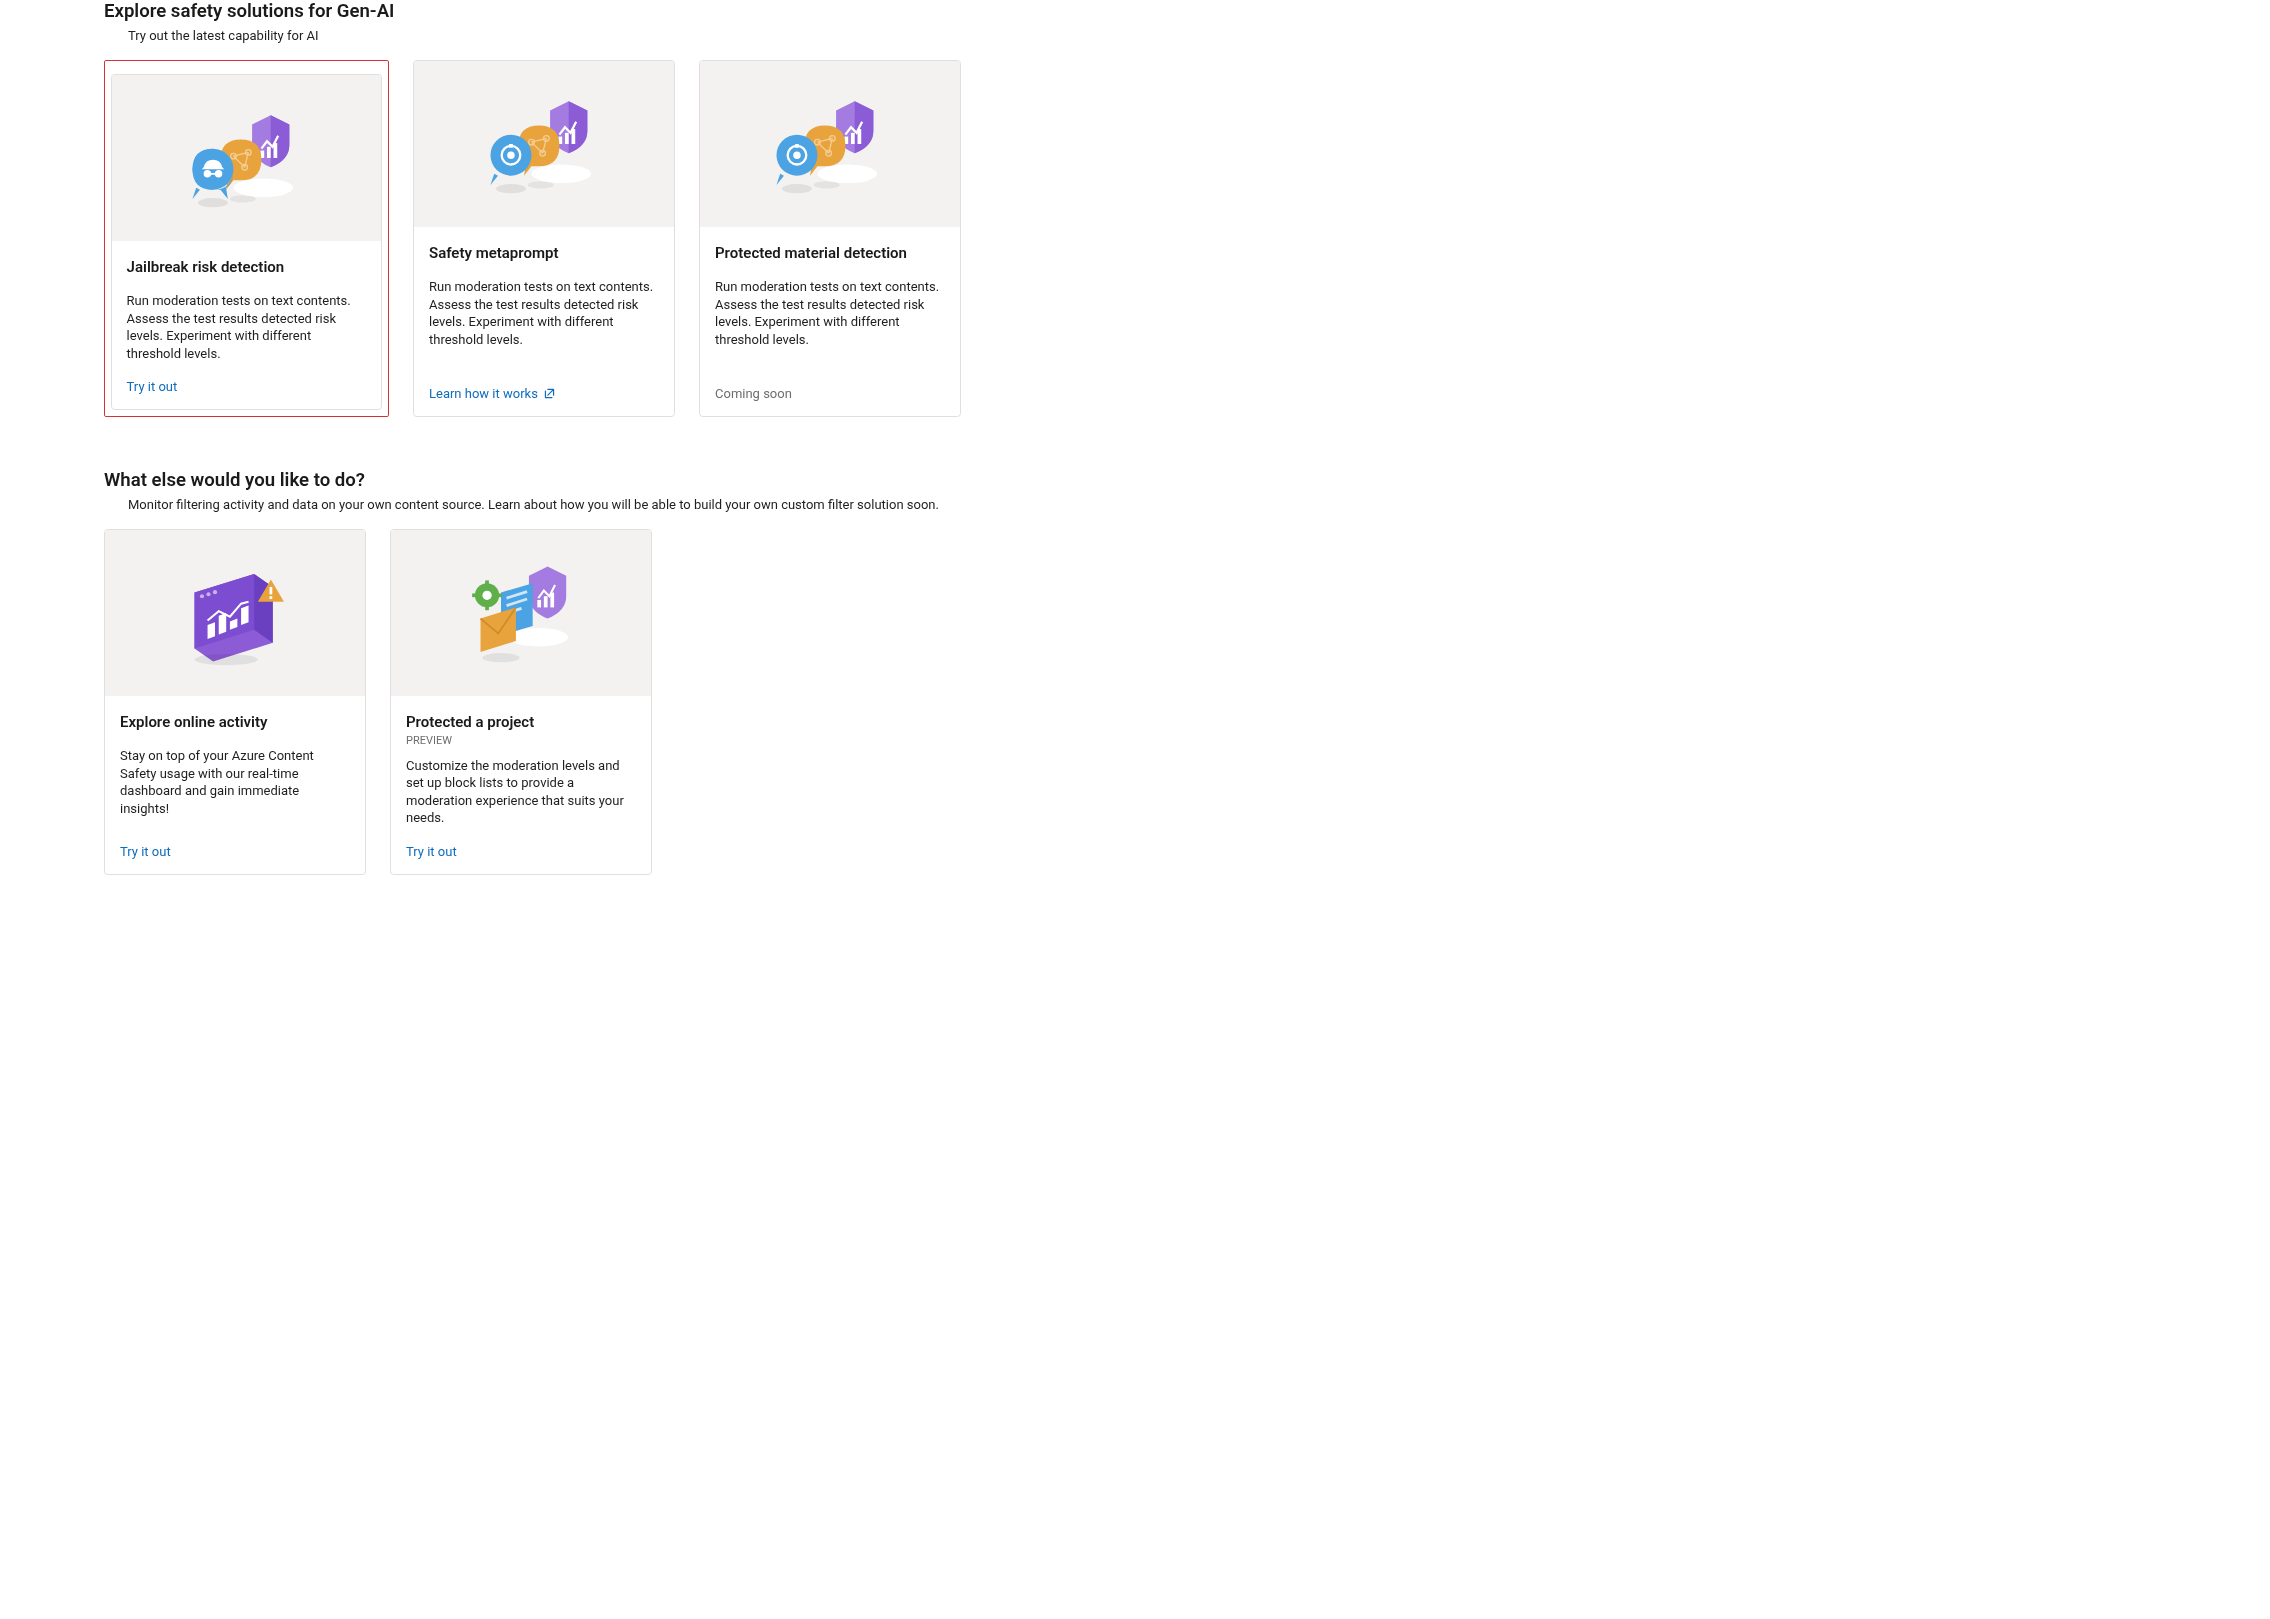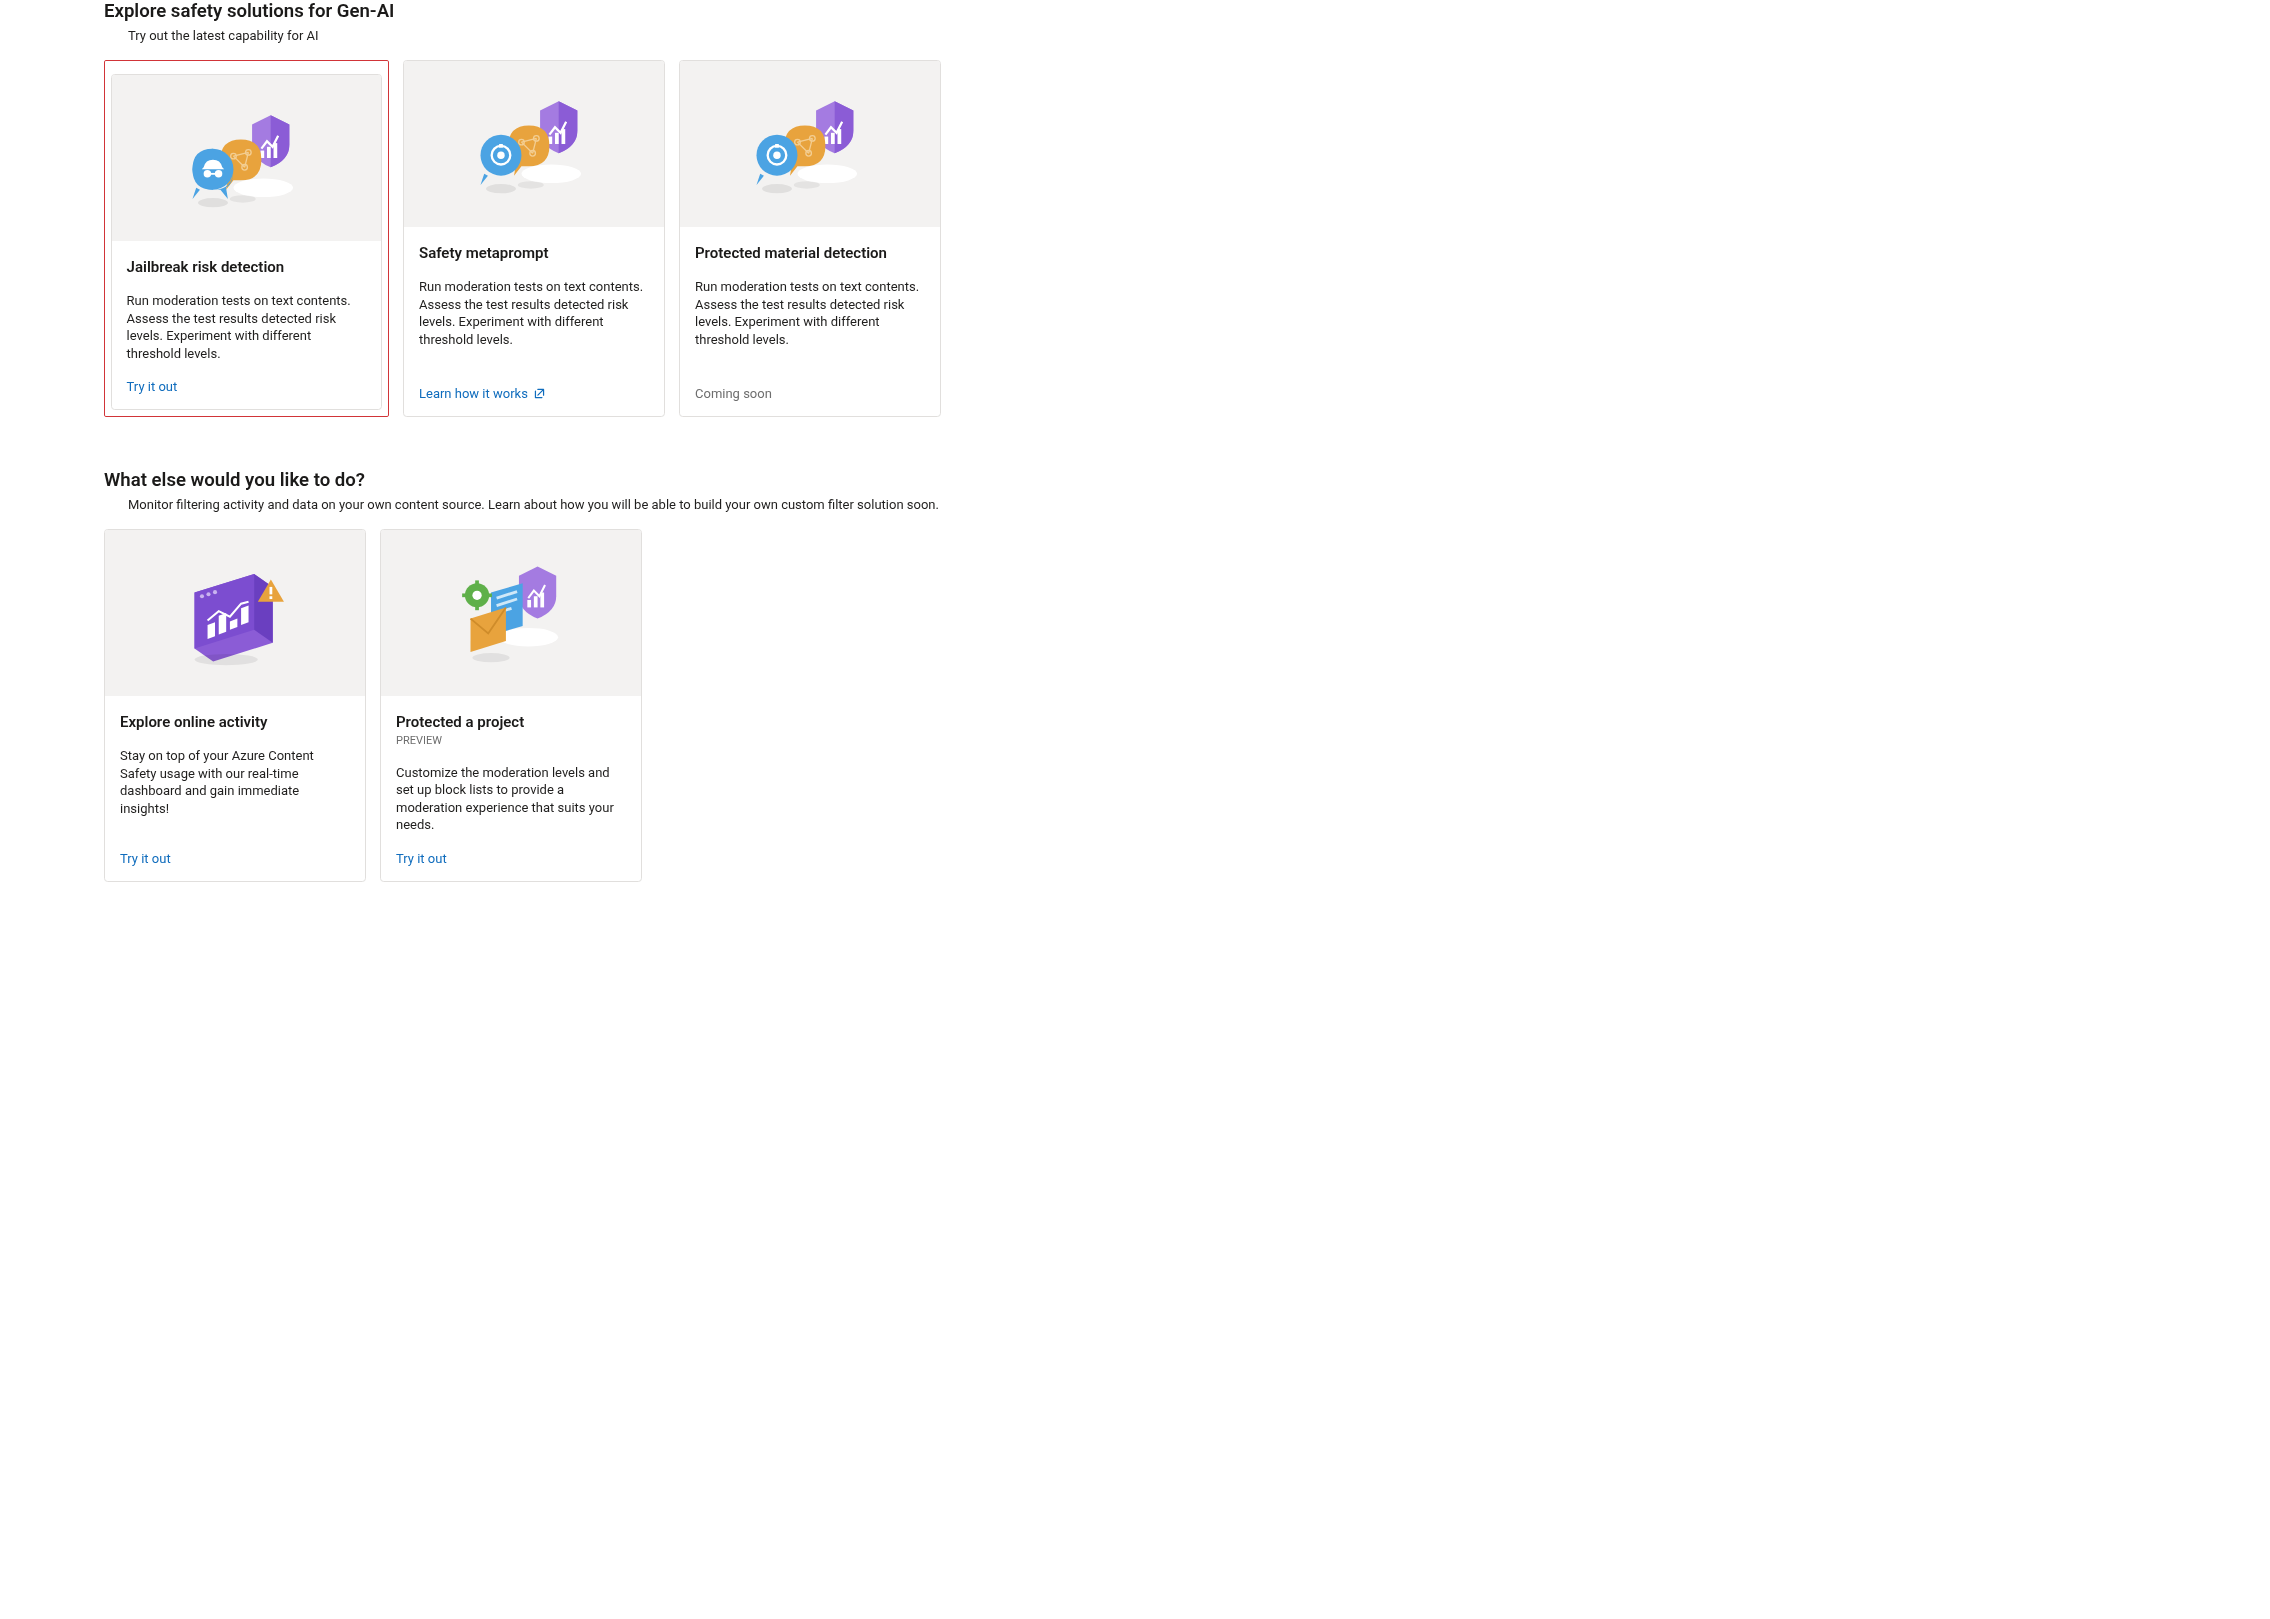--- a/index.html
+++ b/index.html
@@ -17,21 +17,21 @@
     margin-bottom: 5.6px;
   }
   .section-sub {
     font-size: 13px;
     color: #201f1e;
     margin-bottom: 17px;
     margin-left: 24px;
   }
   .cards-row {
     display: flex;
-    gap: 14px;
+    gap: 24px;
     margin-bottom: 52px;
   }
   .card {
     width: 262px;
     border: 0.9px solid #e1dfdd;
     border-radius: 3.7px;
     background: #ffffff;
     display: flex;
     flex-direction: column;
     overflow: hidden;
@@ -336,19 +336,19 @@
             <rect x="-3" y="11" width="6" height="4"></rect>
               <rect x="23" y="11" width="6" height="4"></rect>
           </g>
         </g>
         <ellipse cx="58" cy="108" rx="20" ry="5" fill="#000000" opacity="0.07"></ellipse>
       </svg>
     </div>
     <div class="card-body">
       <div class="card-title">Protected a project</div>
       <div class="card-sublabel">PREVIEW</div>
-      <div class="card-desc" style="margin-top:7px">Customize the moderation levels and set up block lists to provide a moderation experience that suits your needs.</div>
+      <div class="card-desc" style="margin-top:0">Customize the moderation levels and set up block lists to provide a moderation experience that suits your needs.</div>
       <a class="card-cta">Try it out</a>
     </div>
   </div>
 
 </div>
 
 
 </body></html>

